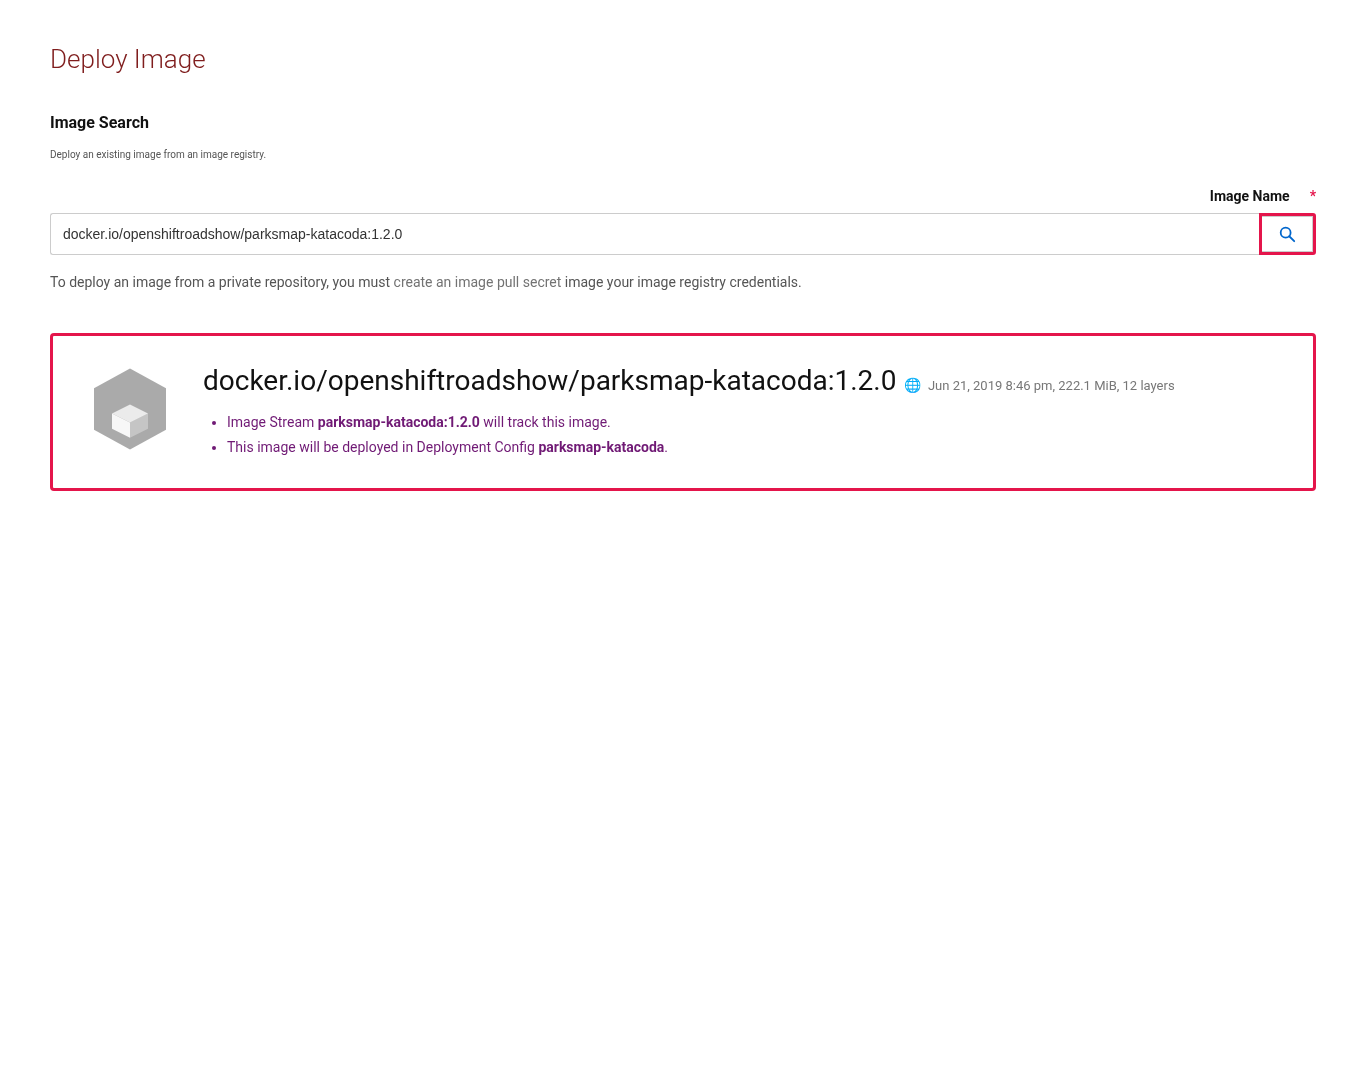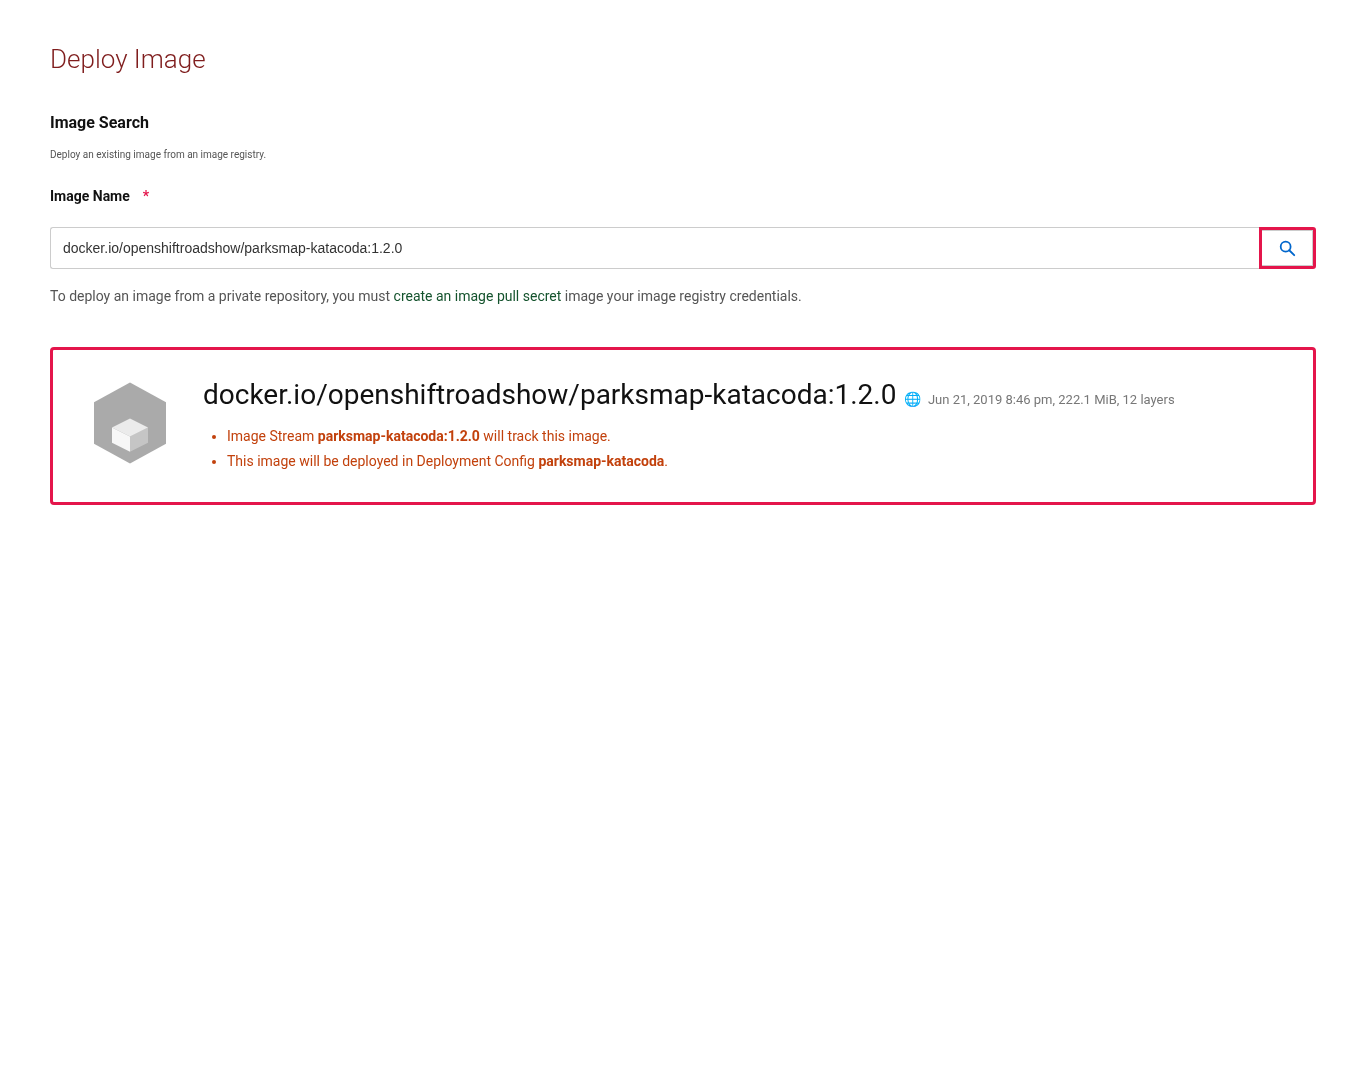--- a/index.html
+++ b/index.html
@@ -35,24 +35,25 @@
     .description-text {
       font-size: 10px;
       color: #555;
       margin-bottom: 24px;
     }
 
     .form-label {
       font-size: 14px;
       font-weight: 700;
       color: #111;
-      margin-bottom: 20px;
+      margin-bottom: 6px;
       display: flex;
       align-items: center;
-      gap: 13px;
+      gap: 20px;
+      justify-content: flex-end;
     }
 
     .required-star {
       color: #e4154b;
       font-size: 14px;
     }
 
     .search-row {
       display: flex;
       align-items: stretch;
@@ -96,21 +97,21 @@
     }
 
     .private-repo-text {
       font-size: 14px;
       color: #555;
       margin-bottom: 40px;
       line-height: 1.6;
     }
 
     .private-repo-text a {
-      color: #14532d;
+      color: #737373;
       text-decoration: none;
     }
 
     .result-card {
       border: 3px solid #e4154b;
       border-radius: 4px;
       padding: 28px 32px;
       display: flex;
       align-items: flex-start;
       gap: 28px;
@@ -153,21 +154,21 @@
 
     .globe-icon {
       font-size: 14px;
       color: #888;
     }
 
     .result-bullets {
       list-style: disc;
       padding-left: 24px;
       font-size: 14px;
-      color: #c2410c;
+      color: #701a75;
       line-height: 1.8;
     }
 
     .result-bullets li strong {
       font-weight: 700;
     }
   </style>
 </head>
 <body>
 

